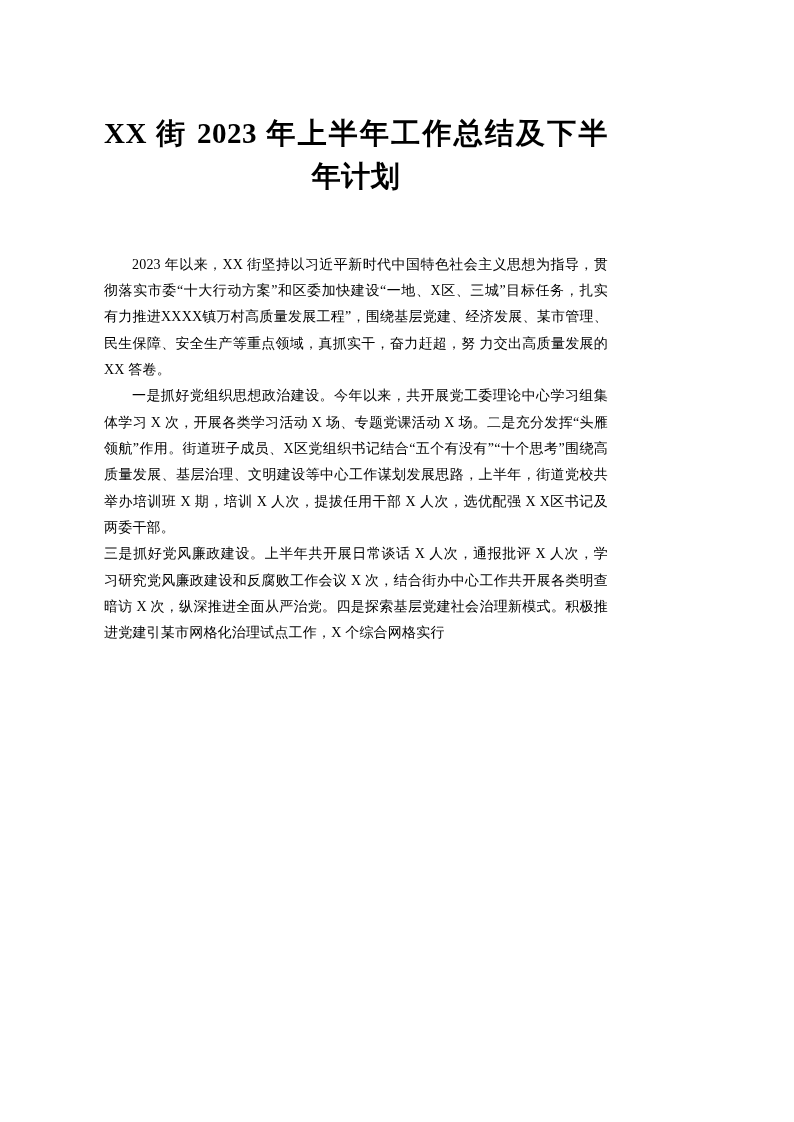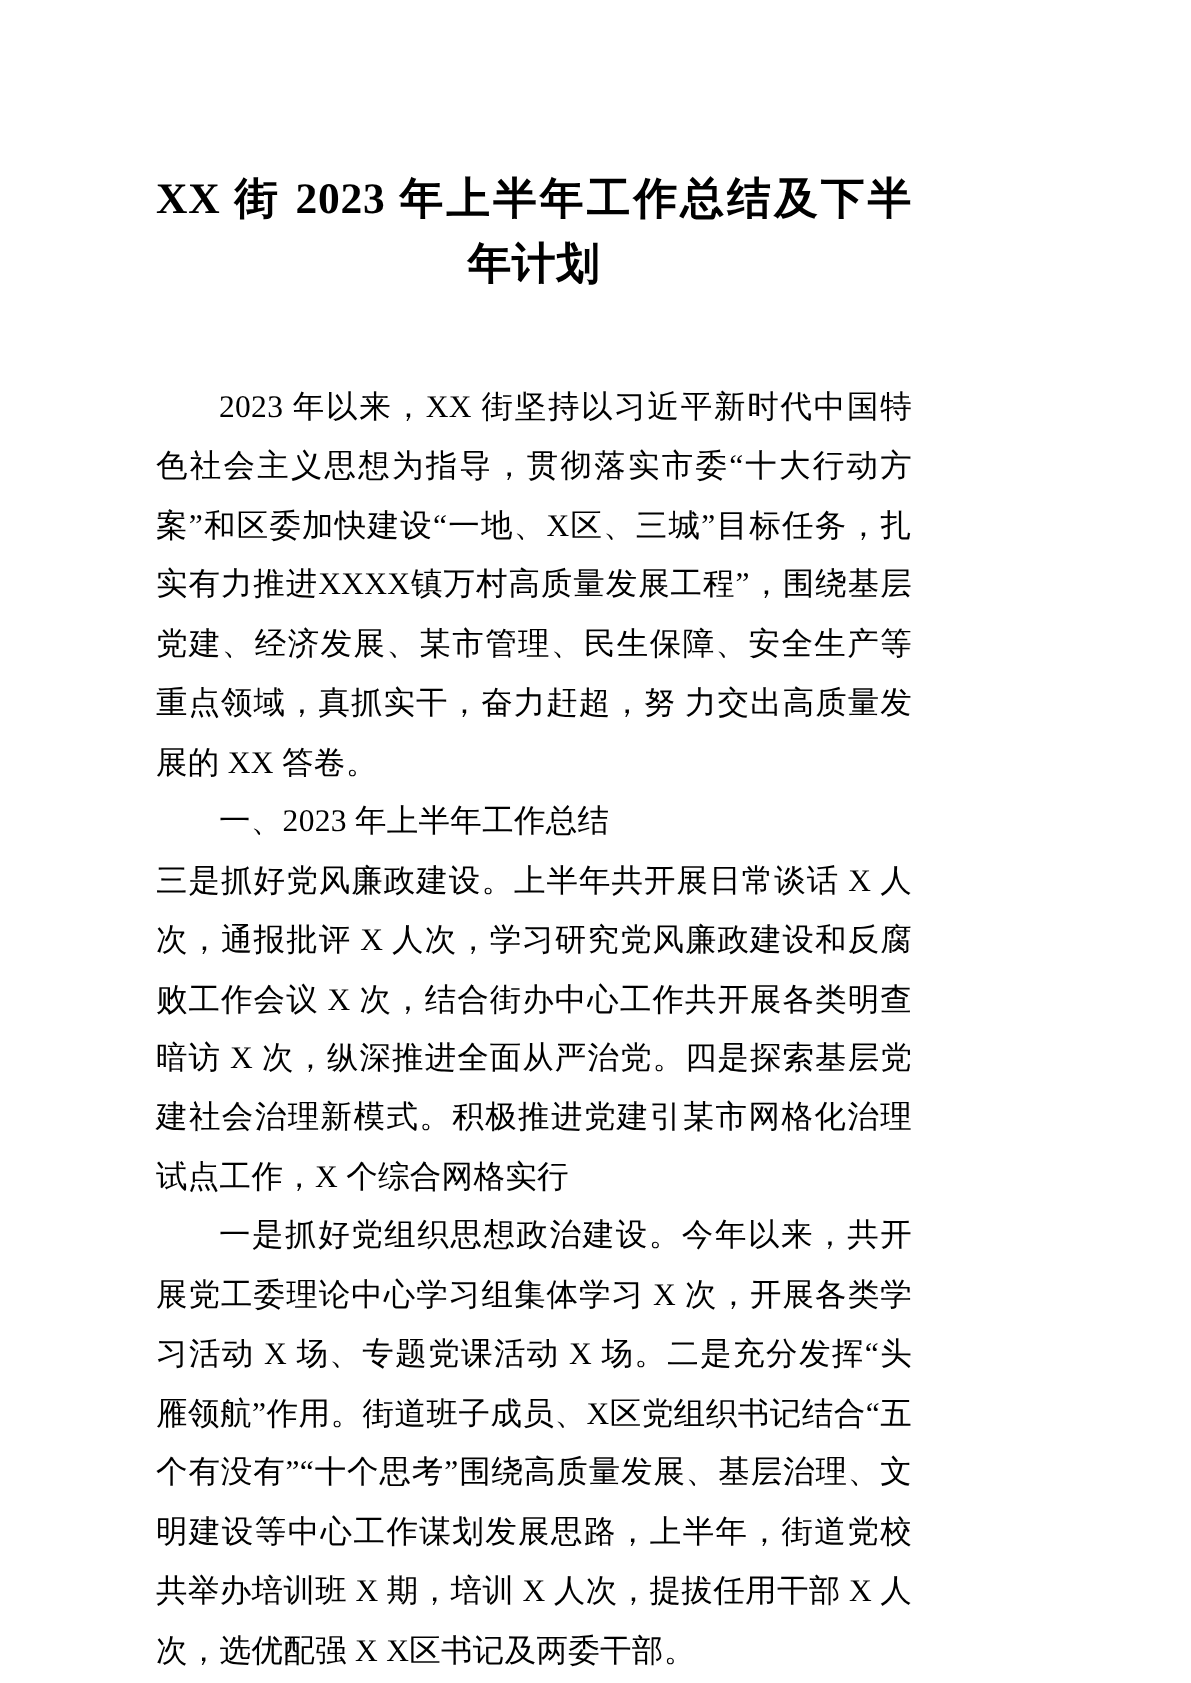--- a/index.html
+++ b/index.html
@@ -26,21 +26,21 @@
     font-size: 29px;
     font-weight: bold;
     line-height: 1.48;
     text-align: justify;
     text-align-last: center;
     letter-spacing: 0.5px;
     margin: 0 0 54px 0;
     word-break: break-all;
   }
   .para {
-    font-size: 21px;
+    font-size: 14px;
     line-height: 1.88;
     text-align: justify;
     text-justify: inter-ideograph;
     margin: 0;
     word-break: break-all;
     letter-spacing: 0.2px;
     font-family: Liberation Serif, serif;
   }
   .indent {
     text-indent: 2em;
@@ -52,21 +52,20 @@
 </head>
 <body>
 
 <div class="page">
 
   <h1 class="doc-title">XX 街 2023 年上半年工作总结及下半年计划</h1>
 
   <div class="body-block">
     <p class="para indent">2023 年以来，XX 街坚持以习近平新时代中国特色社会主义思想为指导，贯彻落实市委“十大行动方案”和区委加快建设“一地、X区、三城”目标任务，扎实有力推进XXXX镇万村高质量发展工程”，围绕基层党建、经济发展、某市管理、民生保障、安全生产等重点领域，真抓实干，奋力赶超，努 力交出高质量发展的 XX 答卷。</p>
 
-    <p class="para indent">一、2023 年上半年工作总结</p>
 
 
+    <p class="para indent">一是抓好党组织思想政治建设。今年以来，共开展党工委理论中心学习组集体学习 X 次，开展各类学习活动 X 场、专题党课活动 X 场。二是充分发挥“头雁领航”作用。街道班子成员、X区党组织书记结合“五个有没有”“十个思考”围绕高质量发展、基层治理、文明建设等中心工作谋划发展思路，上半年，街道党校共举办培训班 X 期，培训 X 人次，提拔任用干部 X 人次，选优配强 X X区书记及两委干部。</p>
+
     <p class="para">三是抓好党风廉政建设。上半年共开展日常谈话 X 人次，通报批评 X 人次，学习研究党风廉政建设和反腐败工作会议 X 次，结合街办中心工作共开展各类明查暗访 X 次，纵深推进全面从严治党。四是探索基层党建社会治理新模式。积极推进党建引某市网格化治理试点工作，X 个综合网格实行</p>
-
-    <p class="para indent">一是抓好党组织思想政治建设。今年以来，共开展党工委理论中心学习组集体学习 X 次，开展各类学习活动 X 场、专题党课活动 X 场。二是充分发挥“头雁领航”作用。街道班子成员、X区党组织书记结合“五个有没有”“十个思考”围绕高质量发展、基层治理、文明建设等中心工作谋划发展思路，上半年，街道党校共举办培训班 X 期，培训 X 人次，提拔任用干部 X 人次，选优配强 X X区书记及两委干部。</p>
   </div>
 
 </div>
 
 </body></html>

